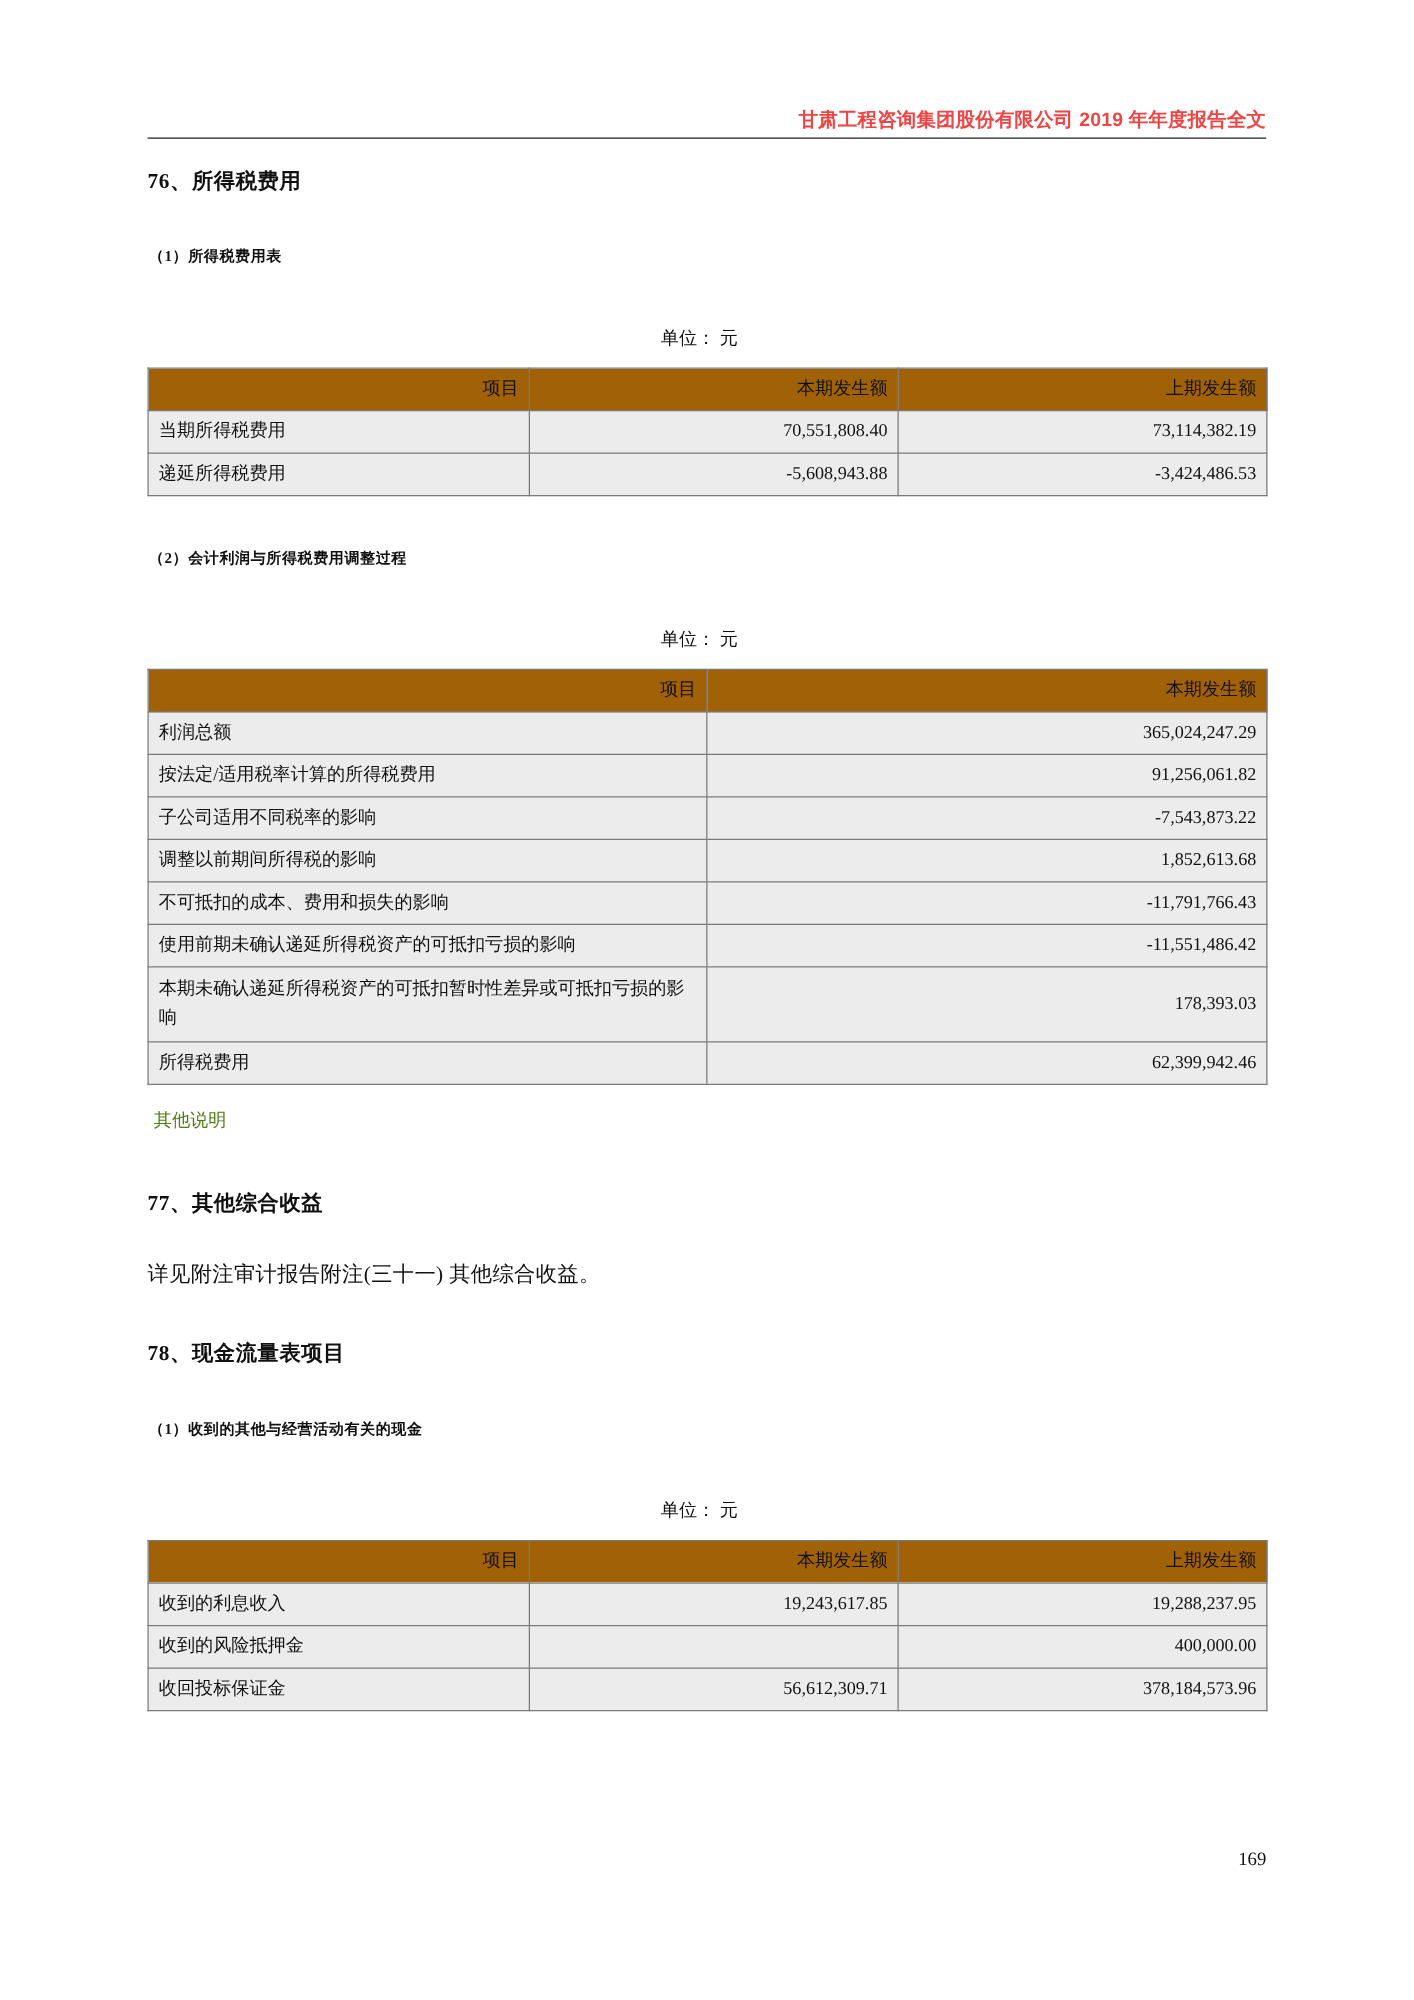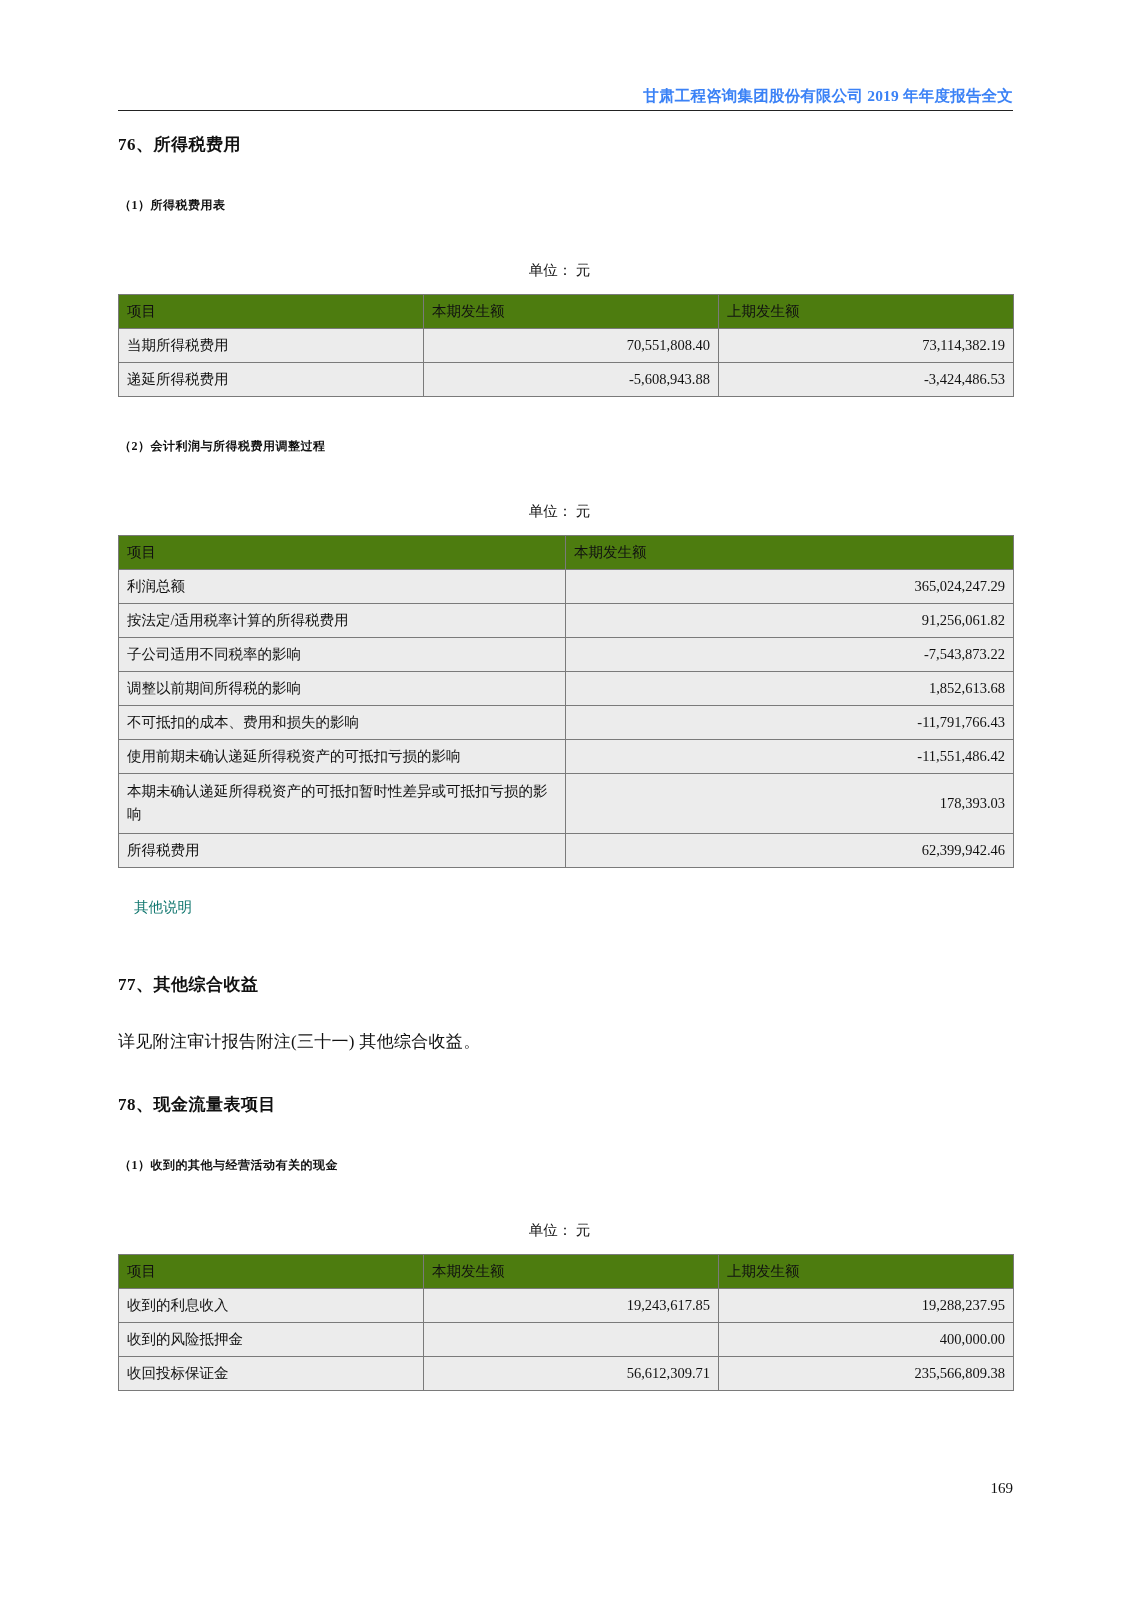--- a/index.html
+++ b/index.html
@@ -22,22 +22,22 @@
     padding: 0;
   }
   .header {
     position: absolute;
     top: 86px;
     left: 118px;
     width: 895px;
     text-align: right;
     font-size: 15.5px;
     font-weight: bold;
-    font-family: Liberation Serif, serif;
-    color: #3b82f6;
+    font-family: Liberation Sans, sans-serif;
+    color: #ef4444;
     letter-spacing: 0.2px;
   }
   .header-rule {
     position: absolute;
     top: 110px;
     left: 118px;
     width: 895px;
     height: 1px;
     background: #222;
   }
@@ -80,33 +80,33 @@
     font-size: 14.5px;
   }
   table.fin th, table.fin td {
     border: 1px solid #7a7a7a;
     padding: 6px 8px;
     vertical-align: middle;
     color: #111;
     line-height: 1.45;
   }
   table.fin thead th {
-    background: #4d7c0f;
-    text-align: left;
+    background: #a16207;
+    text-align: right;
     font-weight: normal;
   }
   table.fin tbody td {
     background: #ececec;
   }
   td.label { text-align: left; }
   td.num { text-align: right; padding-right: 10px; }
   .note {
     font-size: 14.5px;
-    color: #0f766e;
-    margin: 16px;
+    color: #4d7c0f;
+    margin: 5px;
   }
   .para {
     font-size: 17px;
     color: #111;
     margin: 0;
     letter-spacing: 0.3px;
   }
   .pageno {
     position: absolute;
     left: 118px;
@@ -254,21 +254,21 @@
           <td class="num">19,288,237.95</td>
         </tr>
         <tr>
           <td class="label">收到的风险抵押金</td>
           <td class="num"></td>
           <td class="num">400,000.00</td>
         </tr>
         <tr>
           <td class="label">收回投标保证金</td>
           <td class="num">56,612,309.71</td>
-          <td class="num">235,566,809.38</td>
+          <td class="num">378,184,573.96</td>
         </tr>
       </tbody>
     </table>
 
   </div>
 
   <div class="pageno">169</div>
 
 </div>
 

